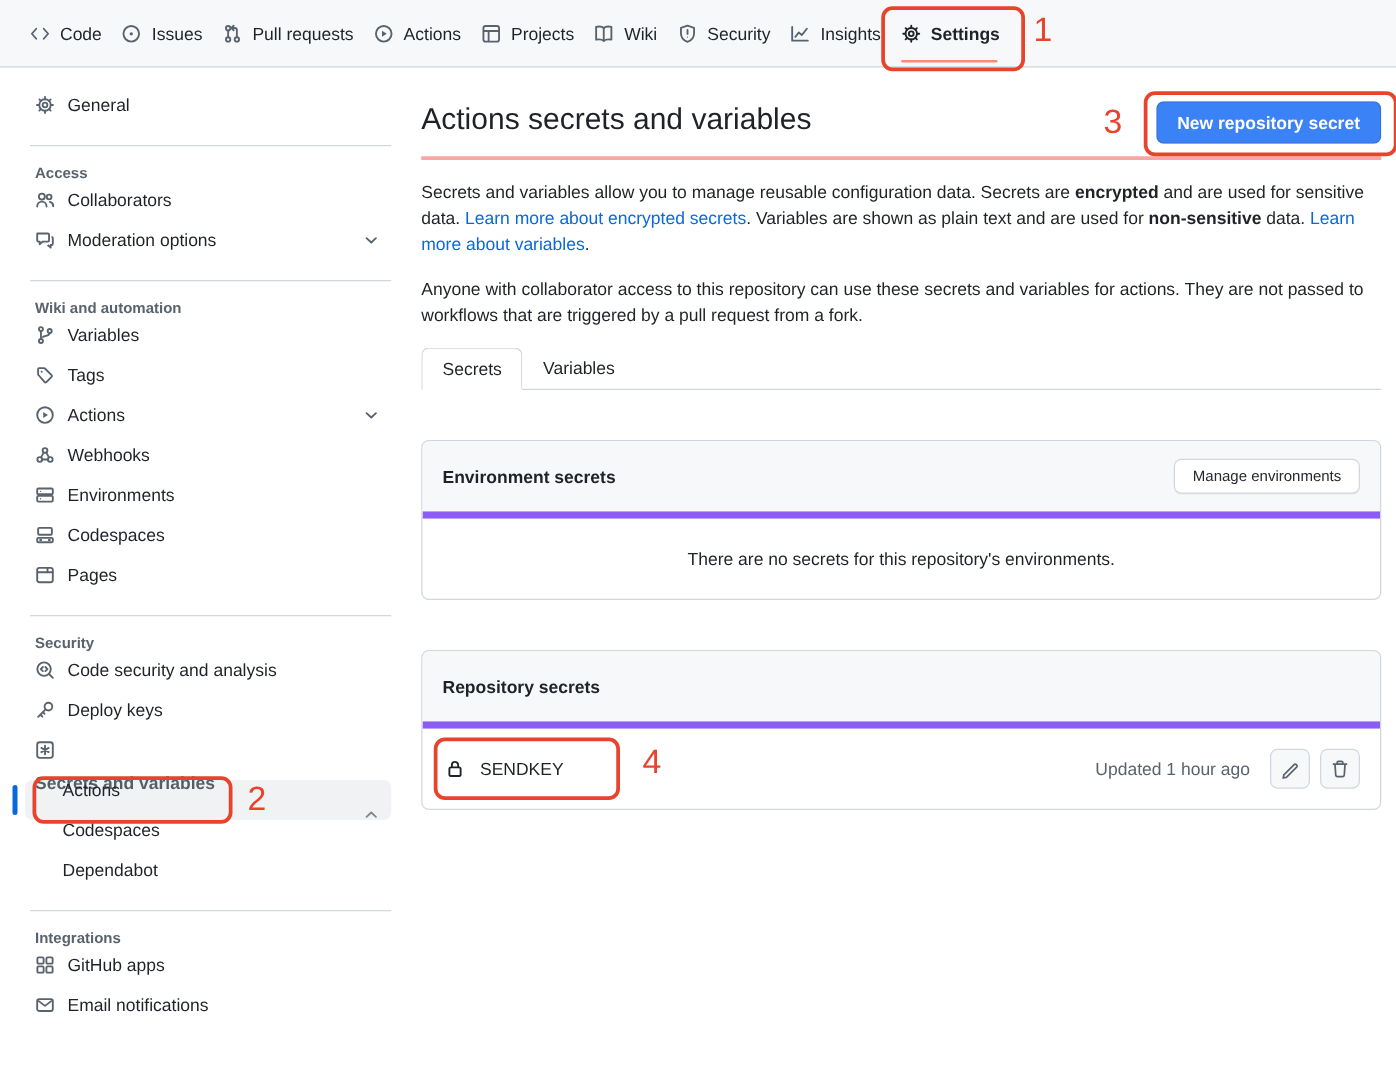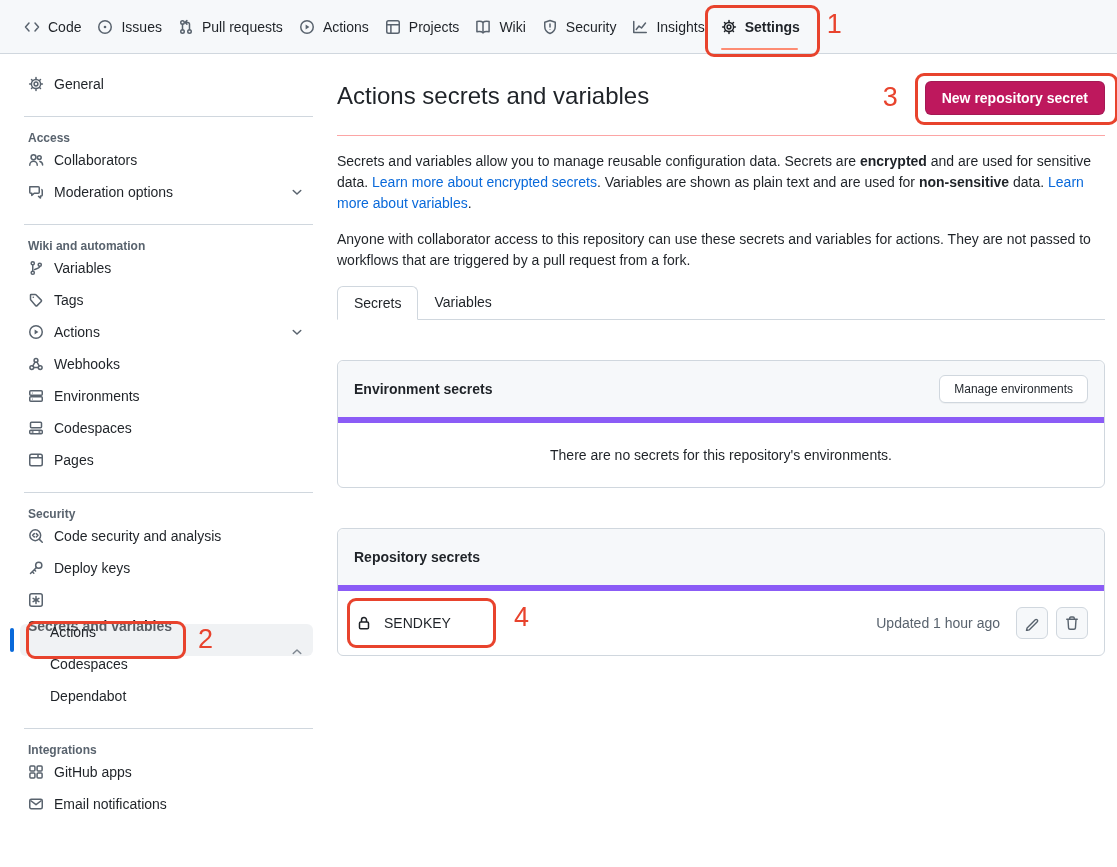--- a/index.html
+++ b/index.html
@@ -64,26 +64,26 @@
     content:""; position:absolute; left:-10px; top:4px; width:4px; height:24px;
     border-radius:2px; background:#0969da;
   }
   .divider { border-top:1px solid #d0d7de; margin:8px 0 8px 4px; }
   .section-title { font-size:12px; font-weight:700; color:#59636e; padding:0 8px; margin:14px 0 7px; }
 
   
   .main { flex:1; padding:26px 12px 0 0; min-width:0; }
   .title-row {
     display:flex; justify-content:space-between; align-items:flex-start;
-    padding-bottom:20px; border-bottom:1px solid #fca5a5;
+    padding-bottom:10px; border-bottom:3px solid #fca5a5;
   }
   h1.page-title { font-size:24px; font-weight:400; margin:0; line-height:32px; }
   .btn-wrap { position:relative; margin-top:1px; }
   .btn-green {
-    background:#be185d; color:#ffffff; border:1px solid rgba(27,31,36,0.15);
+    background:#3b82f6; color:#ffffff; border:1px solid rgba(27,31,36,0.15);
     border-radius:6px; font-size:14px; font-weight:700; line-height:20px;
     padding:6px 16px; font-family:inherit; cursor:pointer; white-space:nowrap;
   }
   p.copy { font-size:14px; line-height:21px; margin:15px 0; }
   p.copy a { color:#0969da; text-decoration:none; cursor:pointer; }
   p.copy b { font-weight:700; }
 
   .tabnav { border-bottom:1px solid #d0d7de; display:flex; }
   .tab { padding:8px 16px; font-size:14px; cursor:pointer; color:#1f2328; }
   .tab.active {

